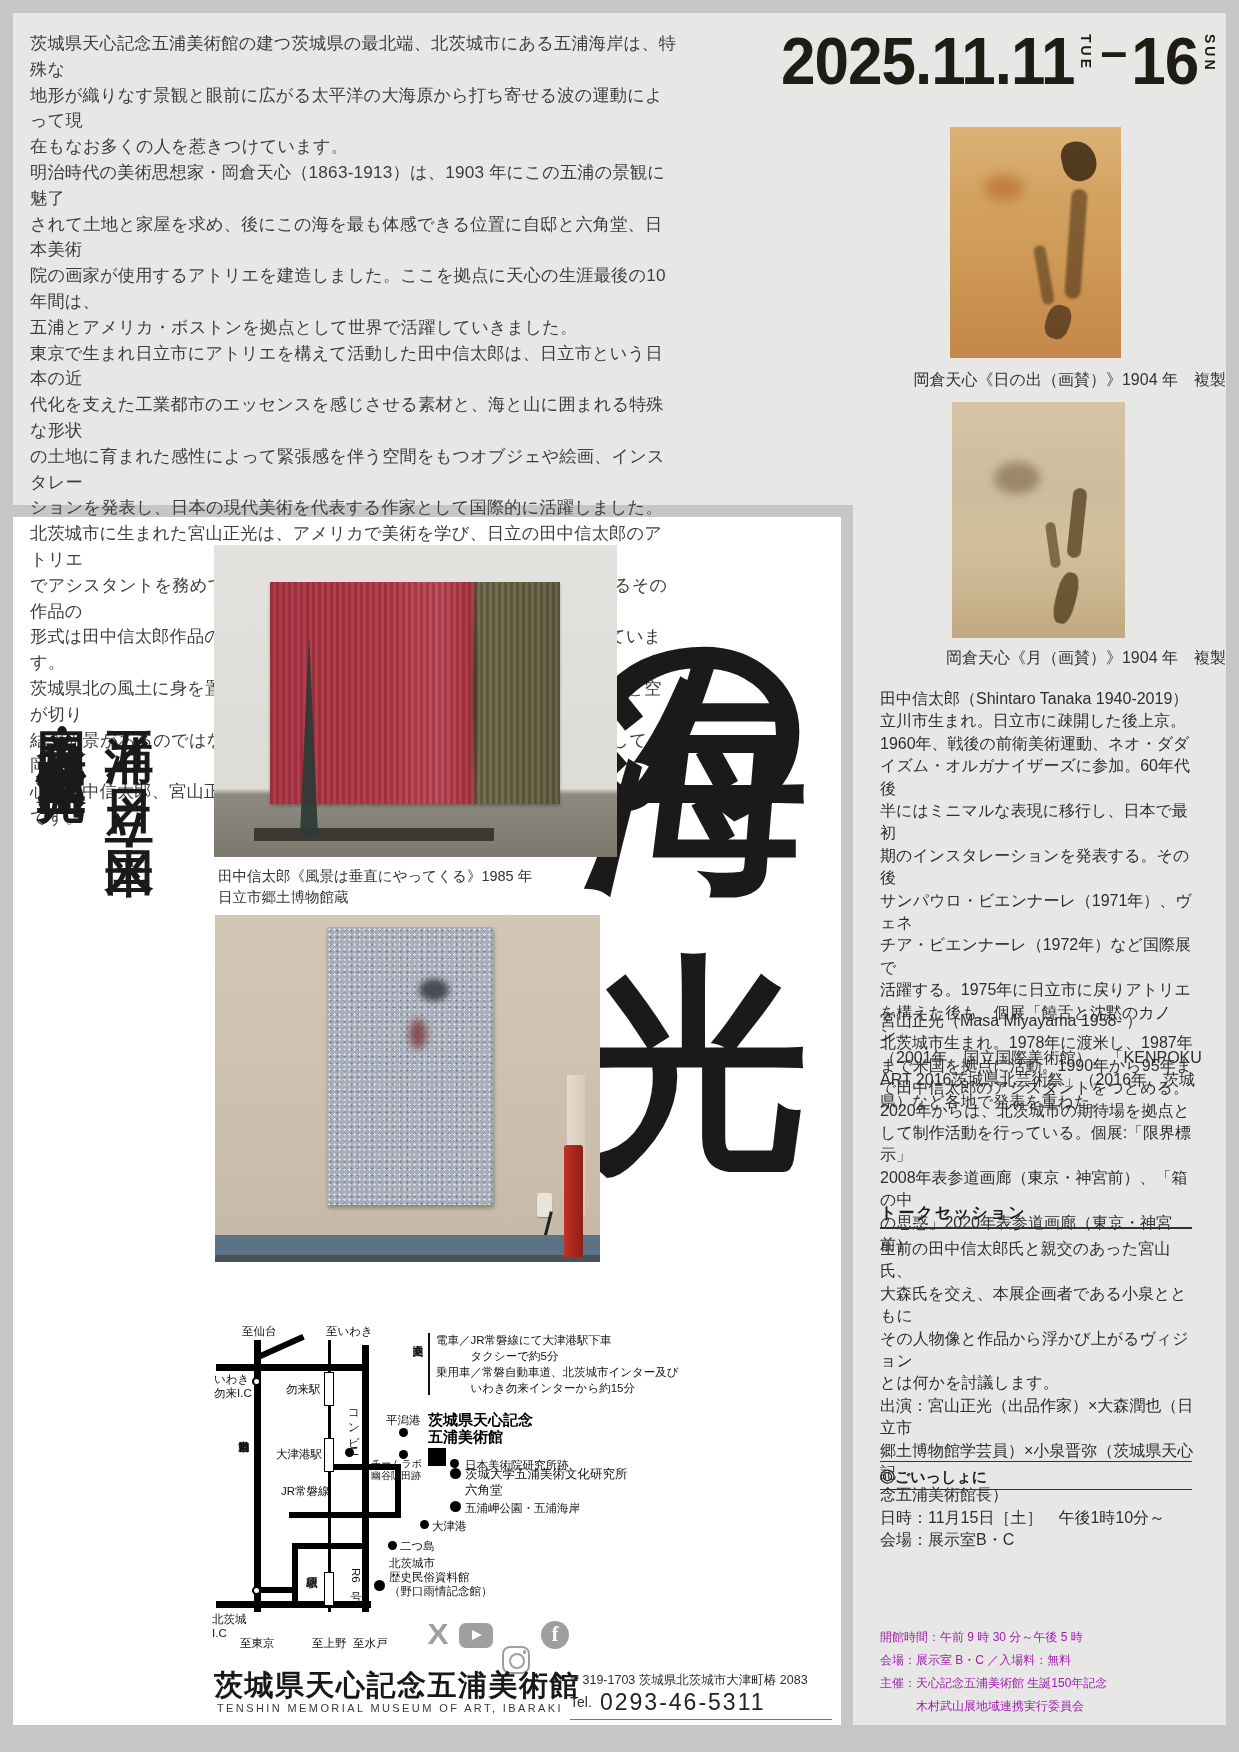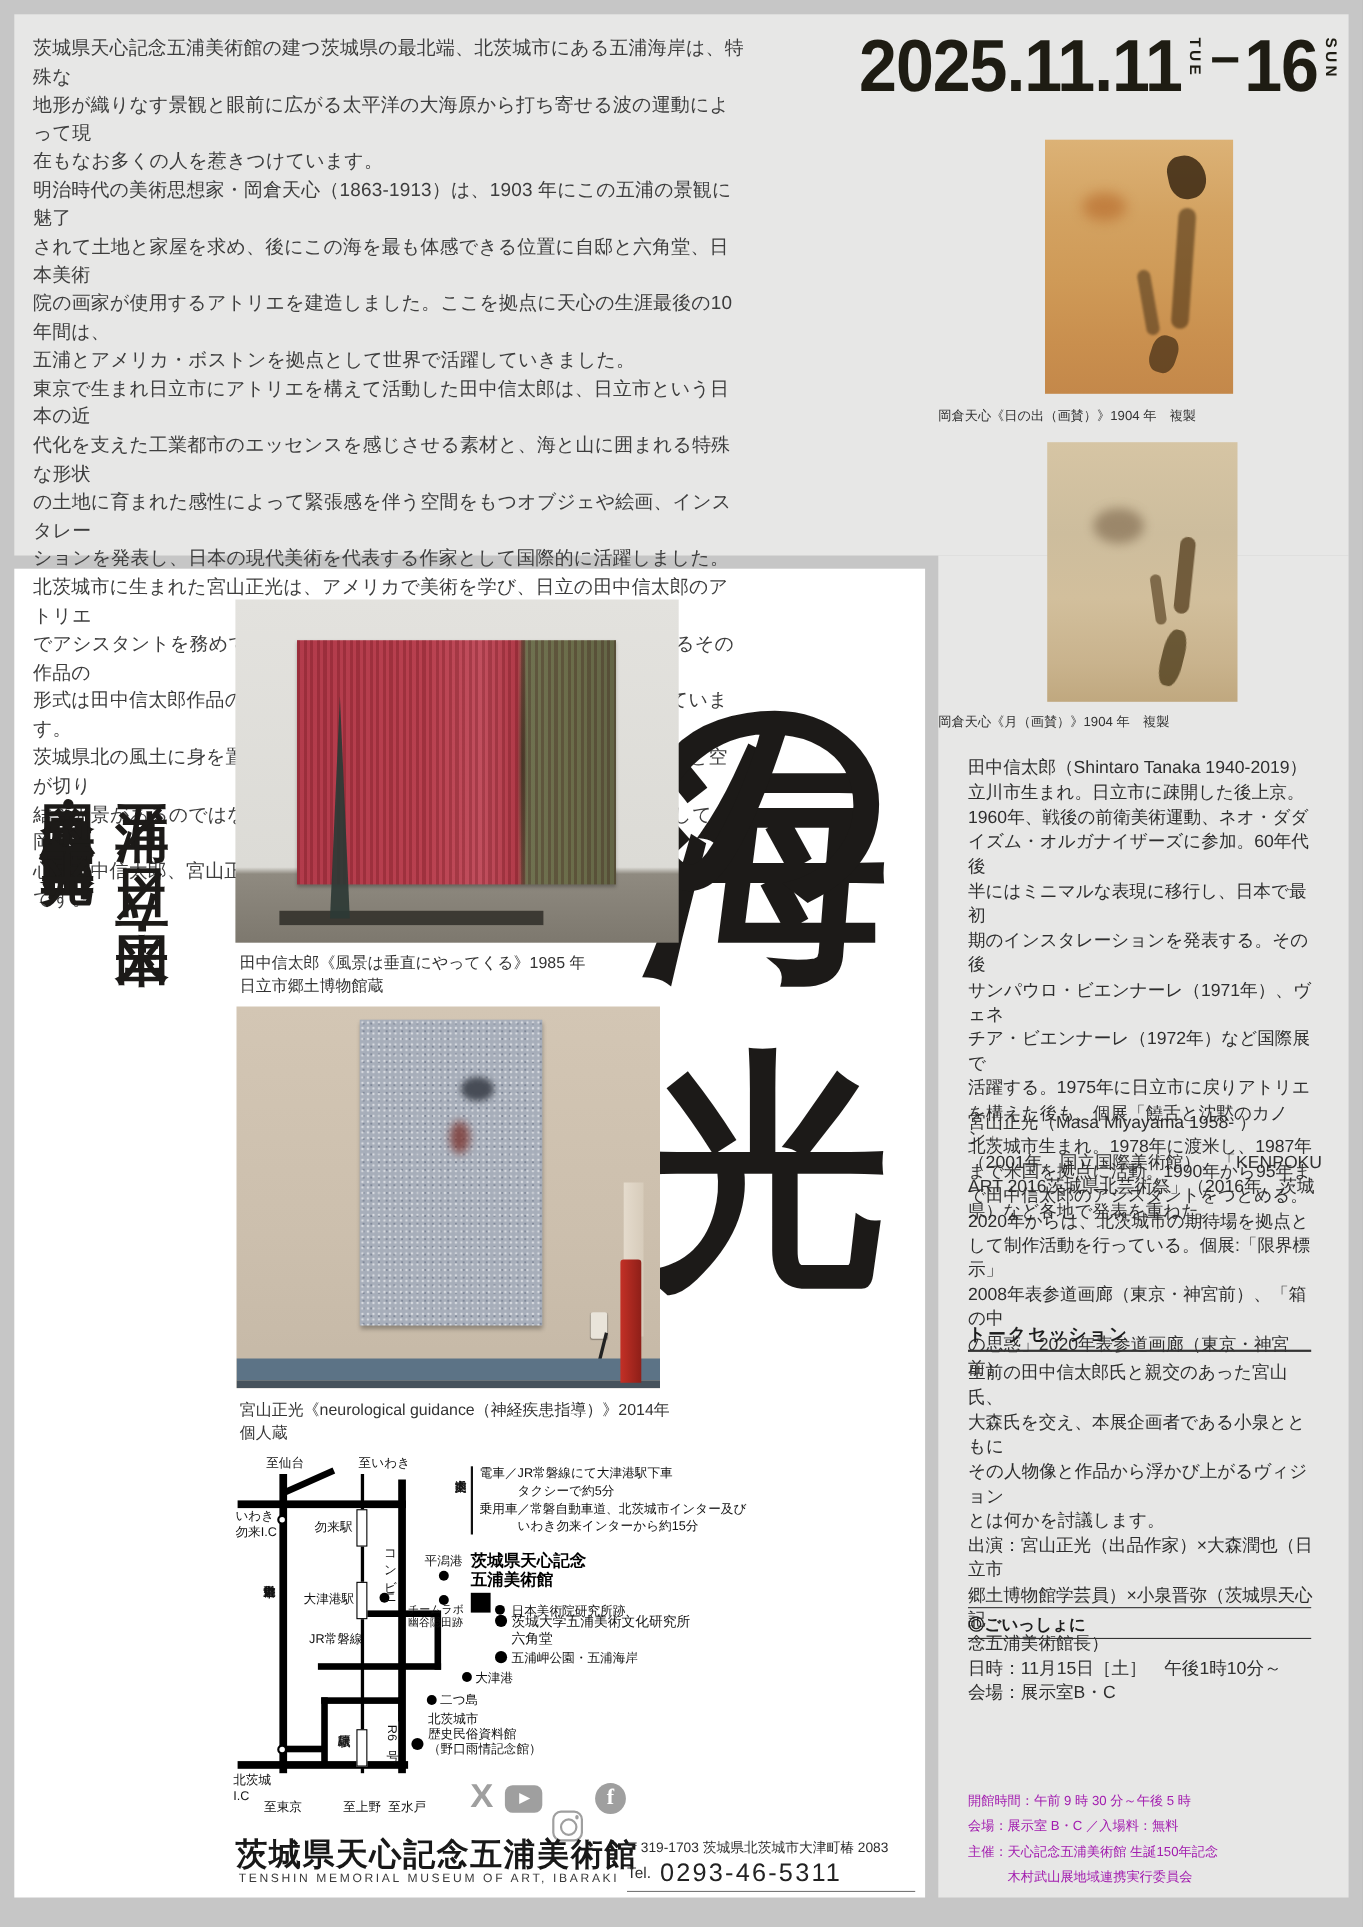--- a/index.html
+++ b/index.html
@@ -18,21 +18,21 @@
   
   .intro { font-size:17.2px; line-height:25.8px; color:#3d3d3d; letter-spacing:.2px; }
 
   
   .date-row { display:flex; align-items:flex-start; color:#1e1c13; }
   .date-big { font-size:62px; font-weight:bold; letter-spacing:-1px; line-height:1; transform:scaleY(1.08); }
   .date-day { writing-mode:vertical-lr; font-size:14px; font-weight:bold; letter-spacing:3px; margin:4px 2px 0 4px; }
   .date-dash { font-size:48px; font-weight:bold; line-height:0.9; margin:0 4px; }
 
   
-  .cap { font-size:12px; color:#333; text-align:left; width:373px; }
+  .cap { font-size:16px; color:#333; text-align:right; width:373px; }
   .bio { font-size:16px; line-height:22.4px; color:#2e2e2e; width:322px; }
   .talk-h { font-size:16px; font-weight:bold; color:#1d1d1d; letter-spacing:2px; }
   .rule { background:#333; height:1.5px; }
   .together-h { font-size:15px; font-weight:bold; color:#1d1d1d; }
   .info { font-size:12px; line-height:23px; color:#a21caf; }
 
   
   .title-main { writing-mode:vertical-rl; font-family:"DejaVu Serif", serif; font-weight:600;
                 font-size:228px; line-height:1.02; color:#1c1a18; letter-spacing:6px; }
   .title-sub  { writing-mode:vertical-rl; font-family:"DejaVu Serif", serif; font-weight:600;
@@ -190,22 +190,20 @@
       <div class="abs" style="left:92px; top:52px; width:30px; height:22px; background:#474c56; border-radius:50%; filter:blur(3px);"></div>
       <div class="abs" style="left:82px; top:92px; width:18px; height:30px; background:#7a3530; border-radius:50%; filter:blur(4px); opacity:.8;"></div>
     </div>
     <div class="abs" style="left:352px; top:160px; width:18px; height:140px; background:linear-gradient(90deg,#e7ded0,#d8cdbc); opacity:.9;"></div>
     <div class="abs" style="left:322px; top:278px; width:15px; height:24px; background:#e9e4da; border-radius:2px; box-shadow:0 1px 1px rgba(0,0,0,.3);"></div>
     <div class="abs" style="left:330px; top:296px; width:3px; height:40px; background:#222; transform:rotate(14deg);"></div>
     <div class="abs" style="left:0; top:320px; width:385px; height:20px; background:#5c7386;"></div>
     <div class="abs" style="left:0; top:340px; width:385px; height:7px; background:#46525c;"></div>
     <div class="abs" style="left:349px; top:230px; width:19px; height:112px; background:linear-gradient(90deg,#c33026,#8e1f18); border-radius:3px 3px 0 0;"></div>
   </div>
-  <div class="abs caption-left pre" style="left:218px; top:1272px;">宮山正光《neurological guidance（神経疾患指導）》2014年
-個人蔵</div>
 
   <div class="abs" style="left:0; top:0; width:0; height:0;"></div>
 
   <div class="road" style="left:254px; top:1340px; width:7px; height:272px;"></div>
   <div class="road" style="left:216px; top:1364px; width:153px; height:7px;"></div>
   <div class="road" style="left:256px; top:1355px; width:52px; height:6px; transform:rotate(-24deg); transform-origin:left center;"></div>
   <div class="road" style="left:362px; top:1345px; width:7px; height:267px;"></div>
   <div class="road" style="left:328px; top:1340px; width:2.5px; height:272px;"></div>
 
   <div class="road" style="left:333px; top:1464px; width:68px; height:6px;"></div>

